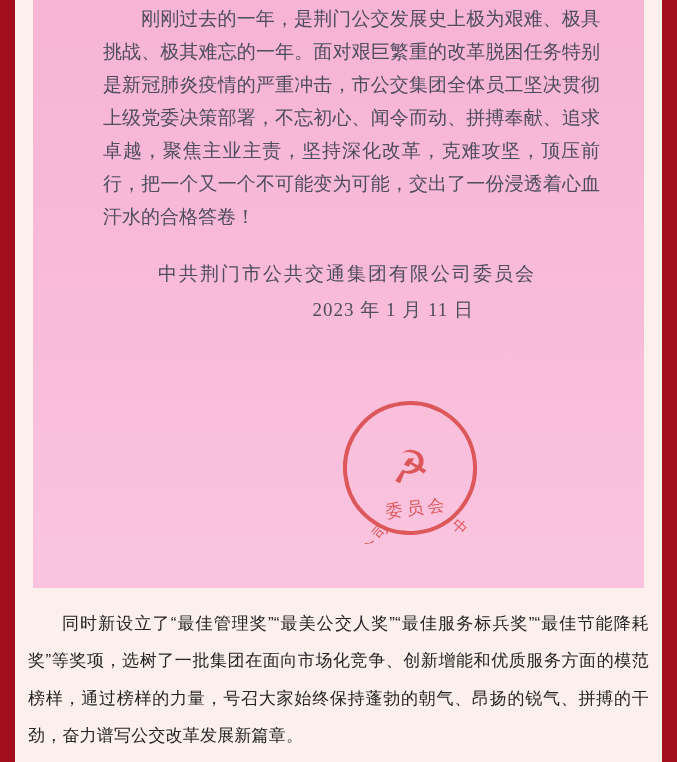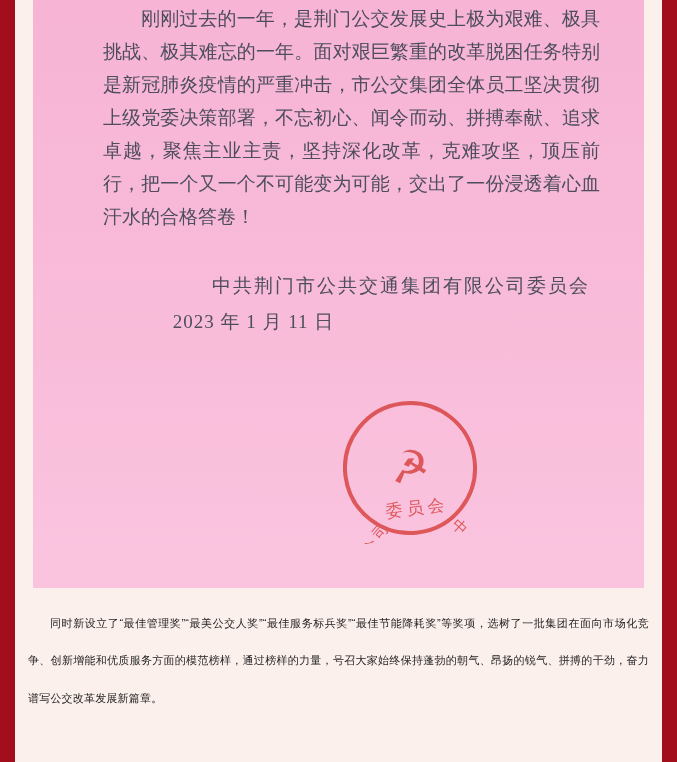--- a/index.html
+++ b/index.html
@@ -43,33 +43,33 @@
     line-height: 33px;
     color: #4d4d5e;
     text-align: justify;
   }
   .letter-body p {
     text-indent: 2em;
     margin: 0;
   }
 
   .letter-signature {
-    margin-top: 38px;
-    padding-right: 54px;
+    margin-top: 26px;
+    padding-right: 108px;
     text-align: right;
     font-family: "Liberation Serif", "DejaVu Serif", serif;
     font-size: 19px;
     line-height: 30px;
     letter-spacing: 2px;
     color: #4d4d5e;
   }
   .letter-date {
     margin-top: 6px;
     padding-right: 170px;
-    text-align: center;
+    text-align: right;
     font-family: "Liberation Serif", "DejaVu Serif", serif;
     font-size: 19px;
     line-height: 30px;
     letter-spacing: 1px;
     color: #4d4d5e;
   }
 
   
   .seal {
     position: absolute;
@@ -89,21 +89,21 @@
 
   
   .article-text {
     position: absolute;
     left: 15px;
     right: 15px;
     top: 588px;
     bottom: 0;
     padding: 17px 13px 0 13px;
     background: #fcf0ed;
-    font-size: 11px;
+    font-size: 17px;
     line-height: 37.4px;
     letter-spacing: 0.2px;
     color: #242424;
     text-align: justify;
   }
   .article-text p { text-indent: 2em; }
 </style>
 </head>
 <body>
 

